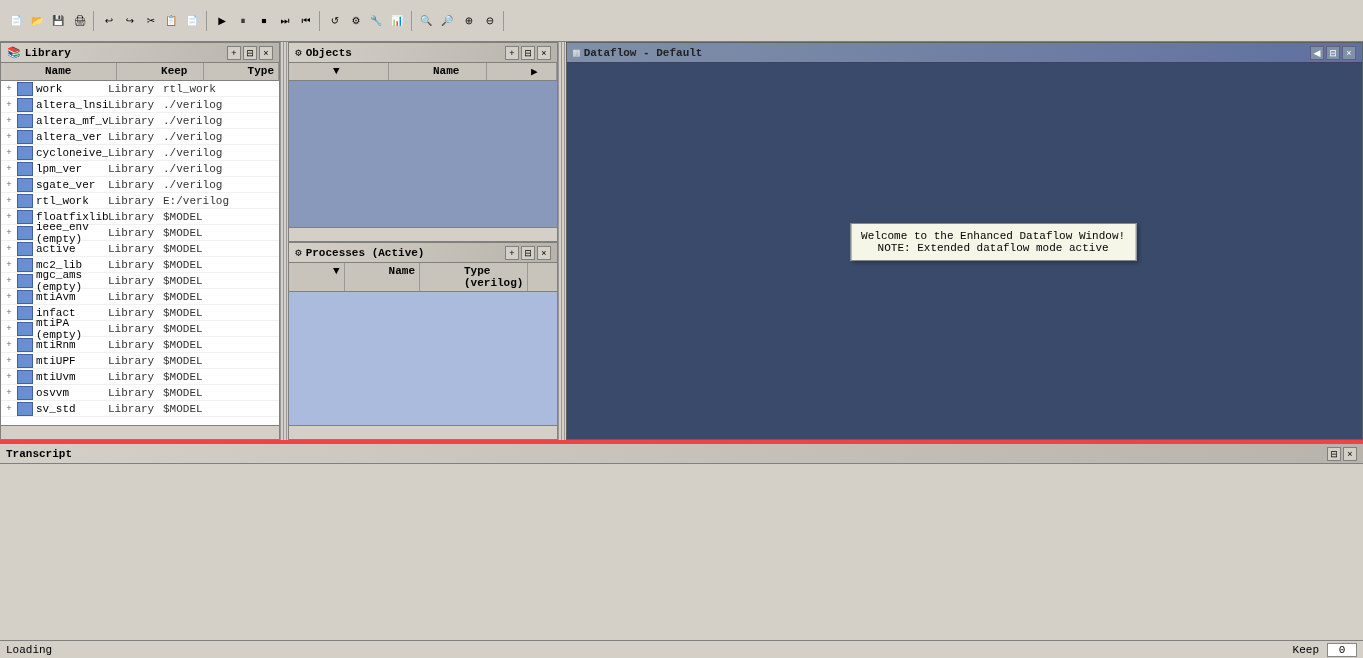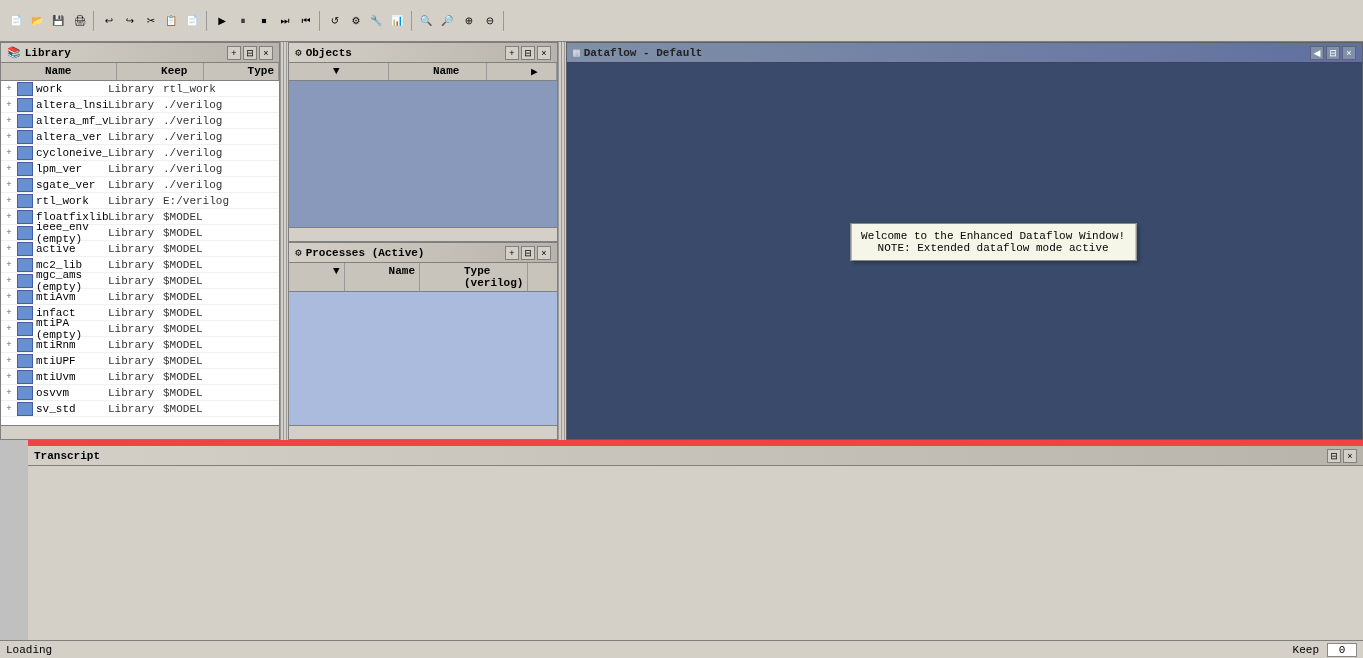--- a/index.html
+++ b/index.html
@@ -186,22 +186,21 @@
       text-align: center;
       box-shadow: 2px 2px 4px rgba(0,0,0,0.3);
     }
 
     
     .transcript-area {
       height: 200px;
       display: flex;
       flex-direction: column;
       background: #d4d0c8;
-      border-top: 6px solid #ef4444;
-      margin-left: 28px;
+      border-top: 4px solid #ef4444;
     }
     .transcript-header {
       background: linear-gradient(to right, #d4d0c8, #b8b4ac);
       padding: 2px 6px;
       font-size: 11px;
       font-weight: bold;
       display: flex;
       align-items: center;
       justify-content: space-between;
       border-bottom: 1px solid #808080;

